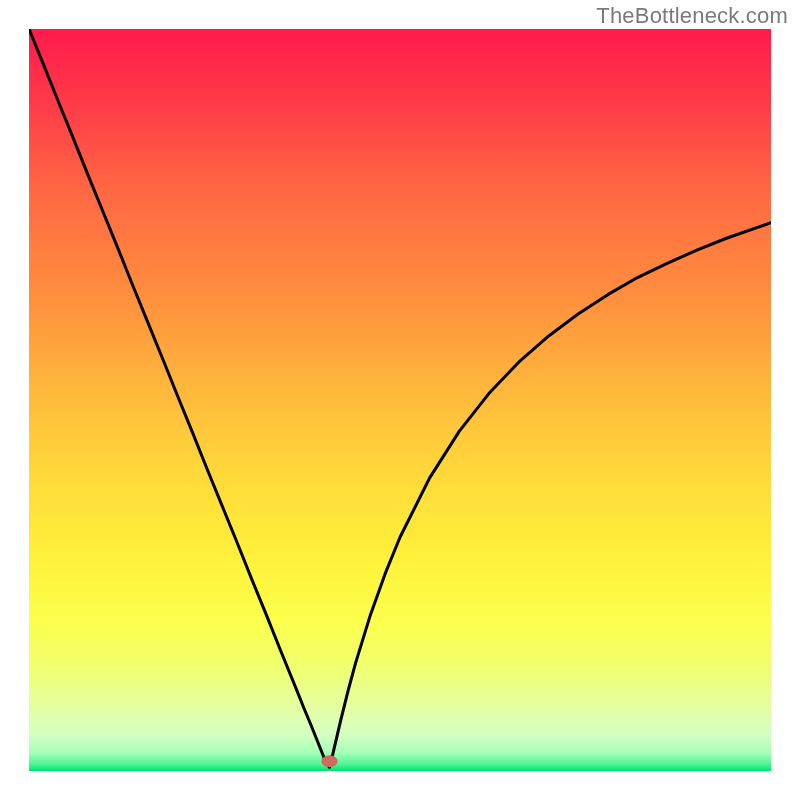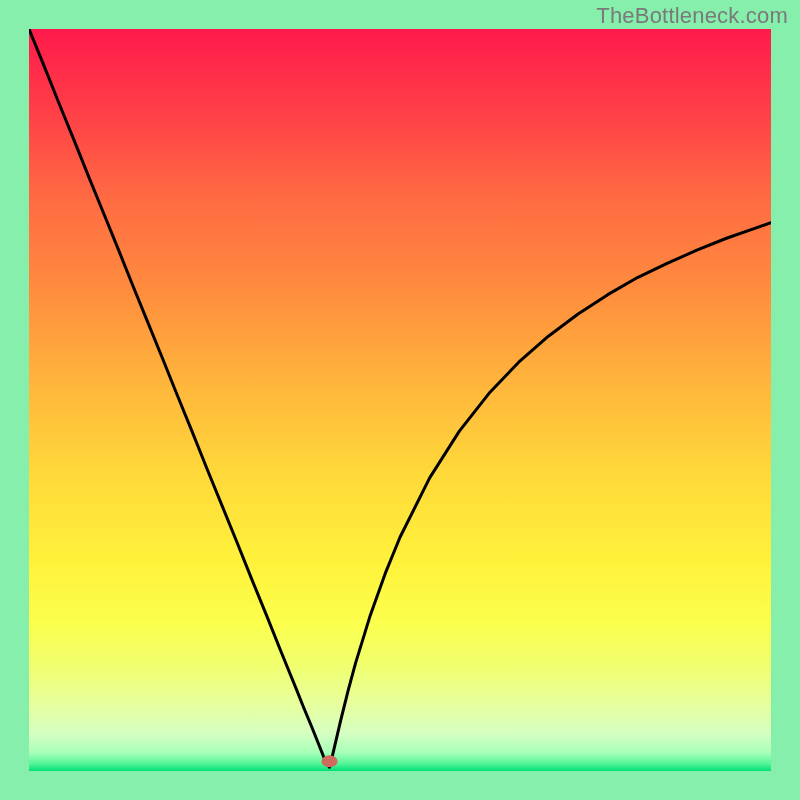--- a/index.html
+++ b/index.html
@@ -10,21 +10,21 @@
     background: #000;
     font-family: Arial, Helvetica, sans-serif;
     overflow: hidden;
   }
   .frame {
     position: absolute;
     top: 0;
     left: 0;
     width: 800px;
     height: 800px;
-    background: #86efac;
+    background: #ffffff;
   }
   .plot {
     position: absolute;
     top: 29px;
     left: 29px;
     width: 742px;
     height: 742px;
     overflow: hidden;
   }
   .watermark {

